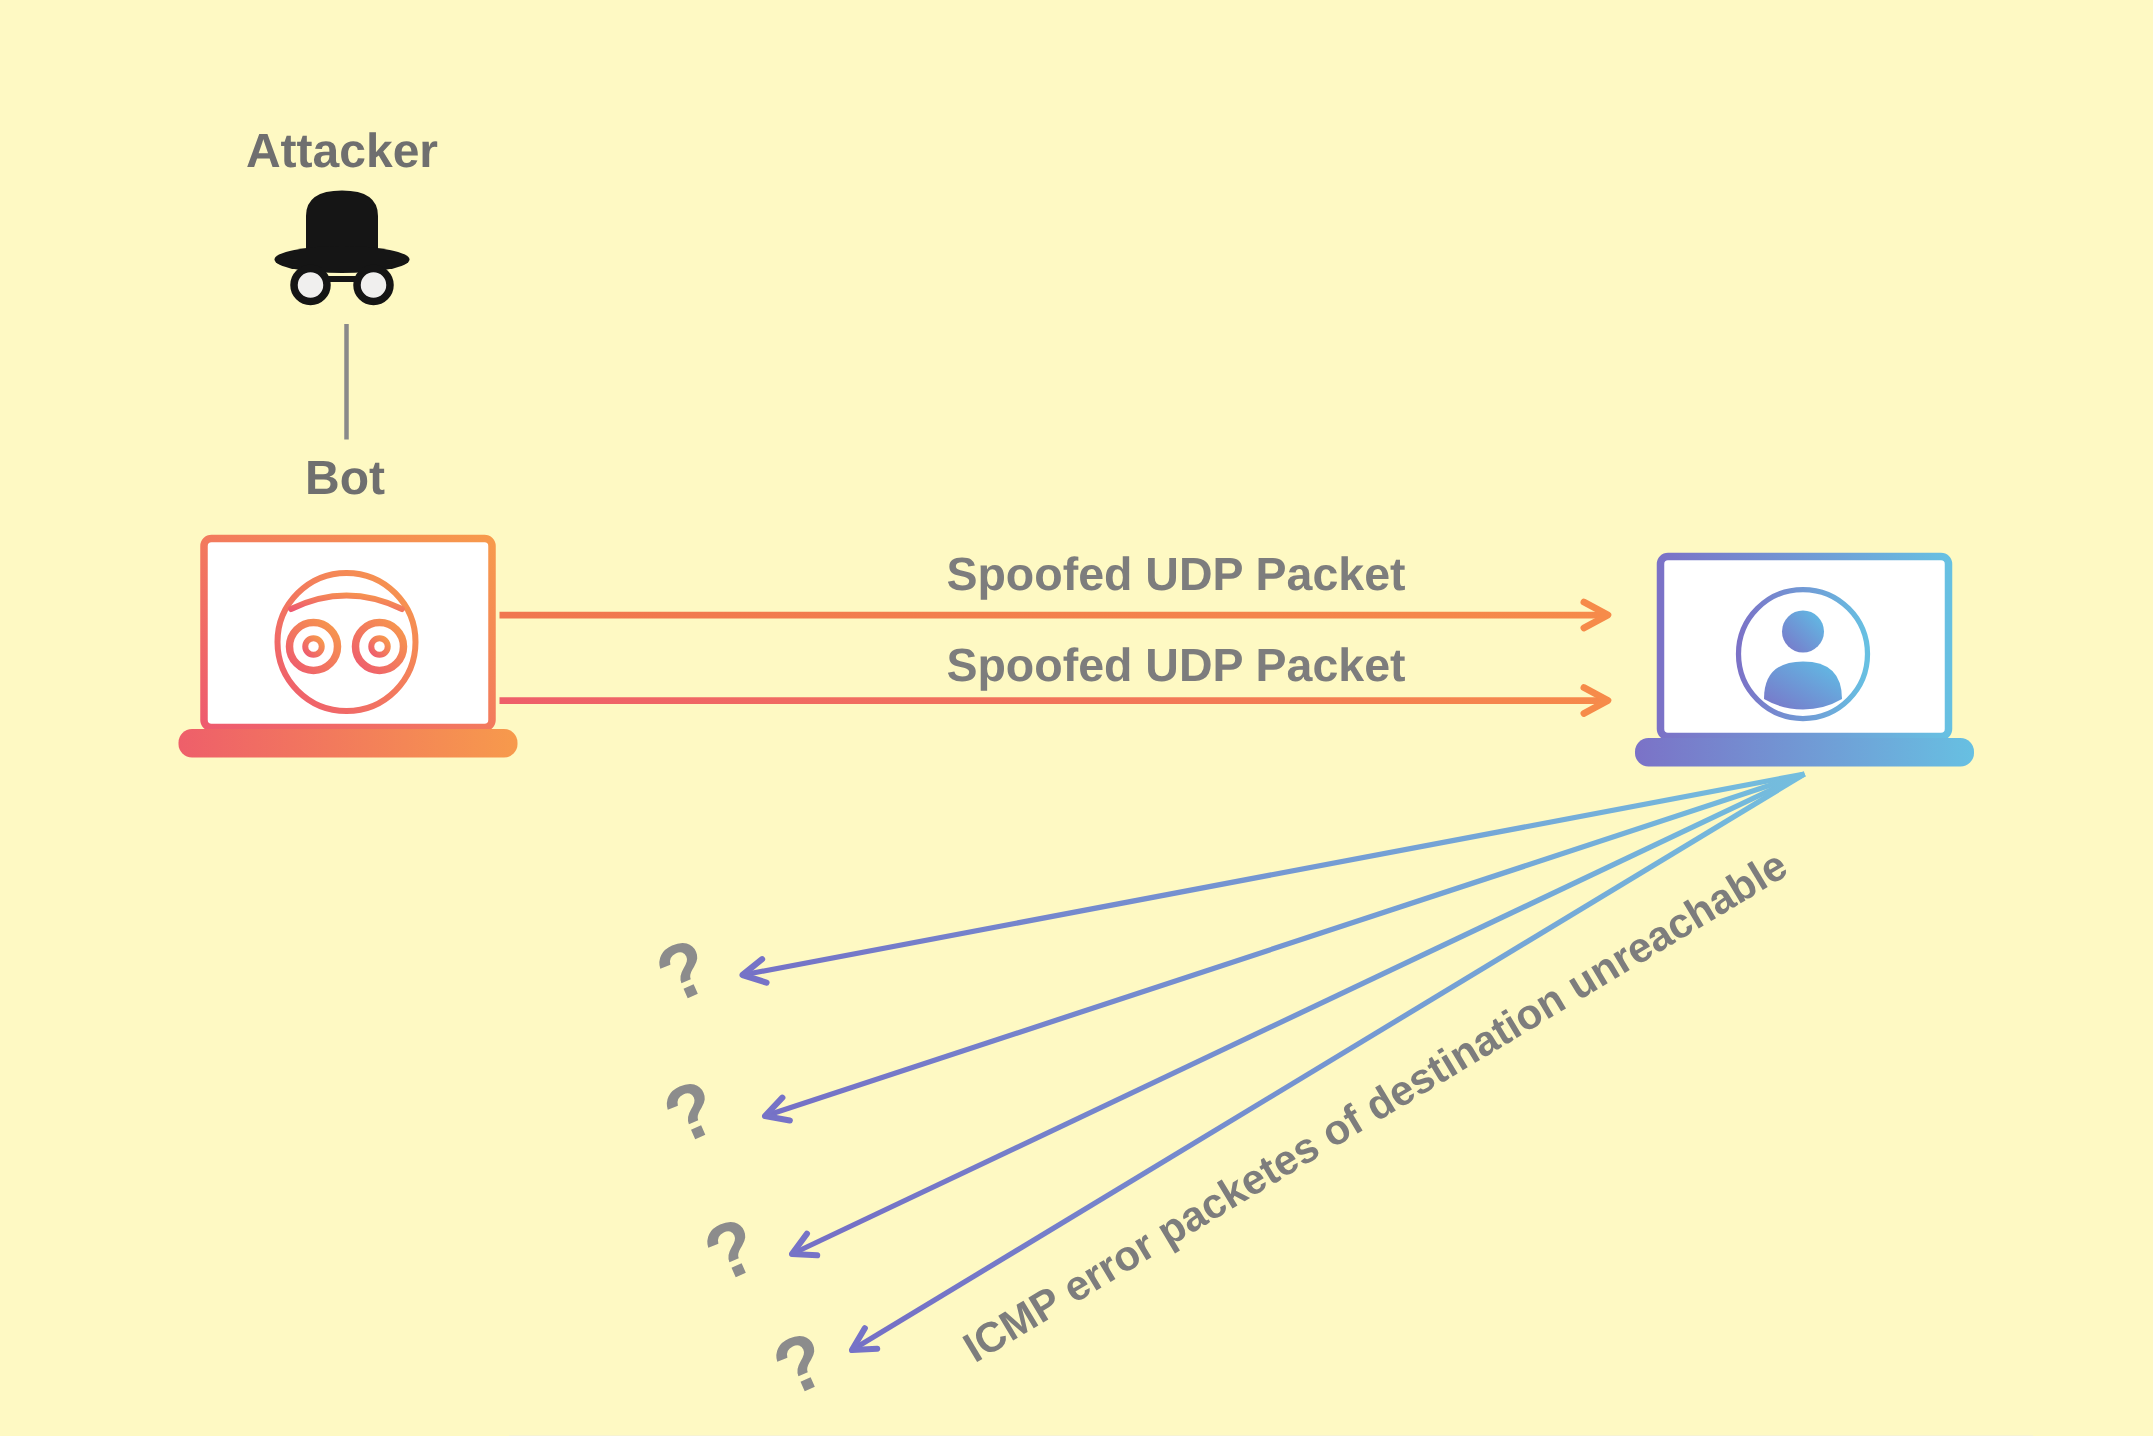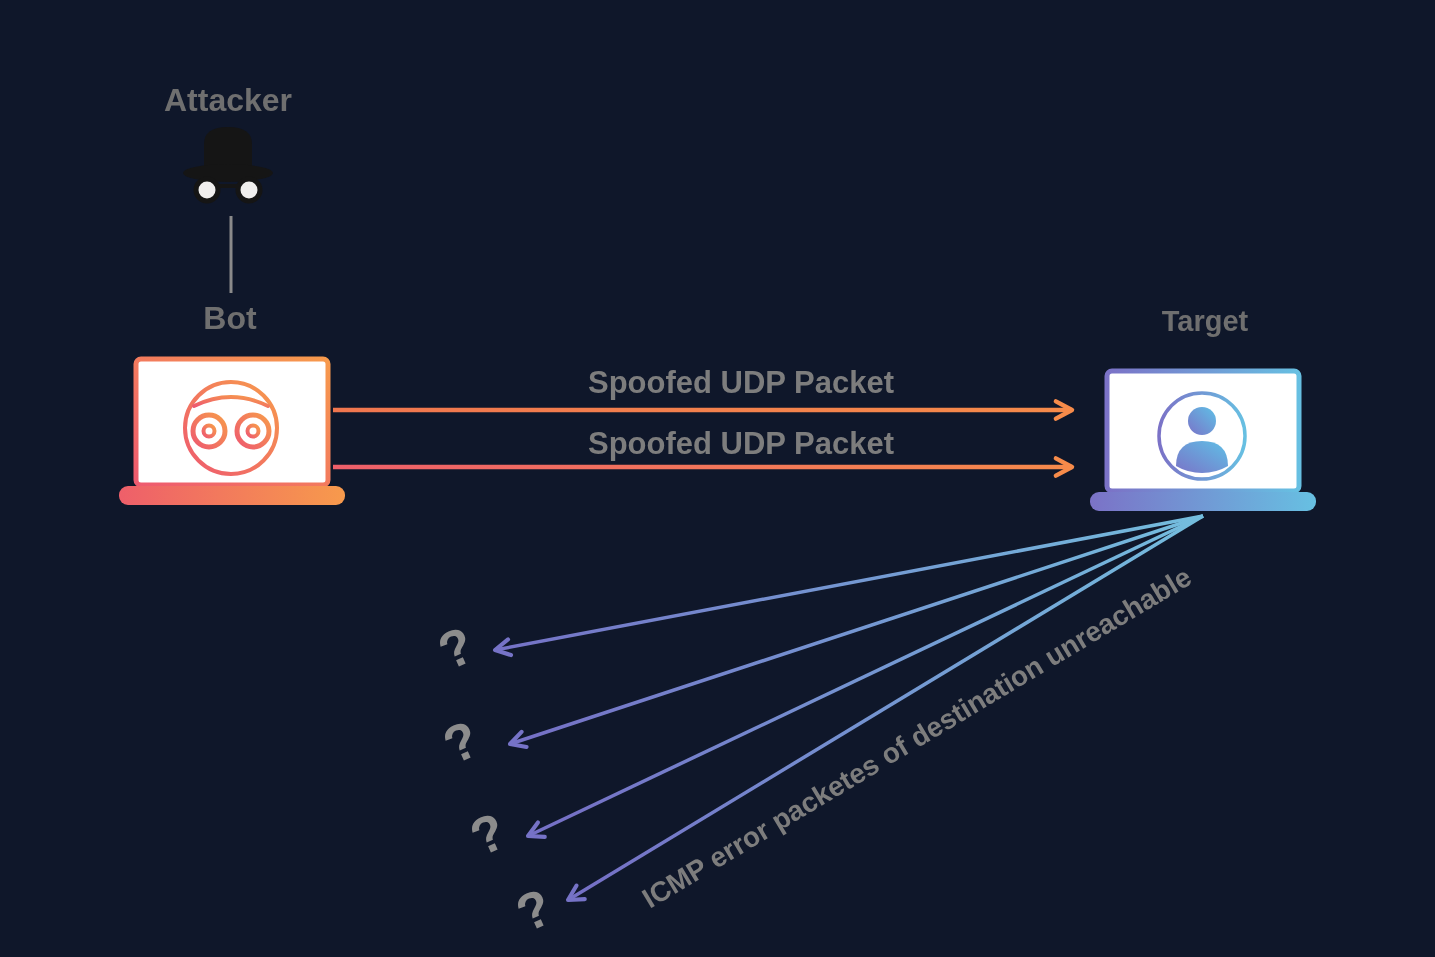--- a/index.html
+++ b/index.html
@@ -4,21 +4,21 @@
 <style>
   html,body{margin:0;padding:0;}
   body{
     font-family:"Liberation Sans", sans-serif;
     background:#e9e8e7;
   }
   .canvas{
     position:relative;
     width:1435px;
     height:957px;
-    background:#0f172a;
+    background:#fef9c3;
     overflow:hidden;
     margin:0 auto;
   }
   .canvas svg.diagram{
     position:absolute;
     left:0; top:0;
   }
   .label{
     position:absolute;
     color:#6f6f6f;
@@ -33,21 +33,21 @@
   }
   .bot-label{
     left:160px; top:300px; width:140px;
     font-size:32px;
   }
   .target-label{
     left:1120px; top:305px; width:170px;
     font-size:29px;
   }
   .packet-label{
-    left:406px; width:670px;
+    left:449px; width:670px;
     font-size:31px;
     color:#7d7d7d;
   }
   .packet-label.p1{ top:365px; }
   .packet-label.p2{ top:426px; }
   .icmp-label{
     position:absolute;
     left:917px; top:738px;
     transform:translate(-50%,-50%) rotate(-31deg);
     font-size:28px;
@@ -153,21 +153,20 @@
     <line x1="1203" y1="516" x2="495" y2="650" stroke="url(#gradBlueArrow)" stroke-width="3.5" marker-end="url(#headPurple)"></line>
     <line x1="1203" y1="516" x2="510" y2="744" stroke="url(#gradBlueArrow)" stroke-width="3.5" marker-end="url(#headPurple)"></line>
     <line x1="1203" y1="516" x2="528" y2="836" stroke="url(#gradBlueArrow)" stroke-width="3.5" marker-end="url(#headPurple)"></line>
     <line x1="1203" y1="516" x2="568" y2="900" stroke="url(#gradBlueArrow)" stroke-width="3.5" marker-end="url(#headPurple)"></line>
   </svg>
 
   <div class="label attacker-label">Attacker</div>
 
   <div class="label bot-label">Bot</div>
 
-  <div class="label target-label">Target</div>
 
   <div class="label packet-label p1">Spoofed UDP Packet</div>
 
   <div class="label packet-label p2">Spoofed UDP Packet</div>
 
   <div class="icmp-label">ICMP error packetes of destination unreachable</div>
 
   <div class="qm qm1">?</div>
   <div class="qm qm2">?</div>
   <div class="qm qm3">?</div>

